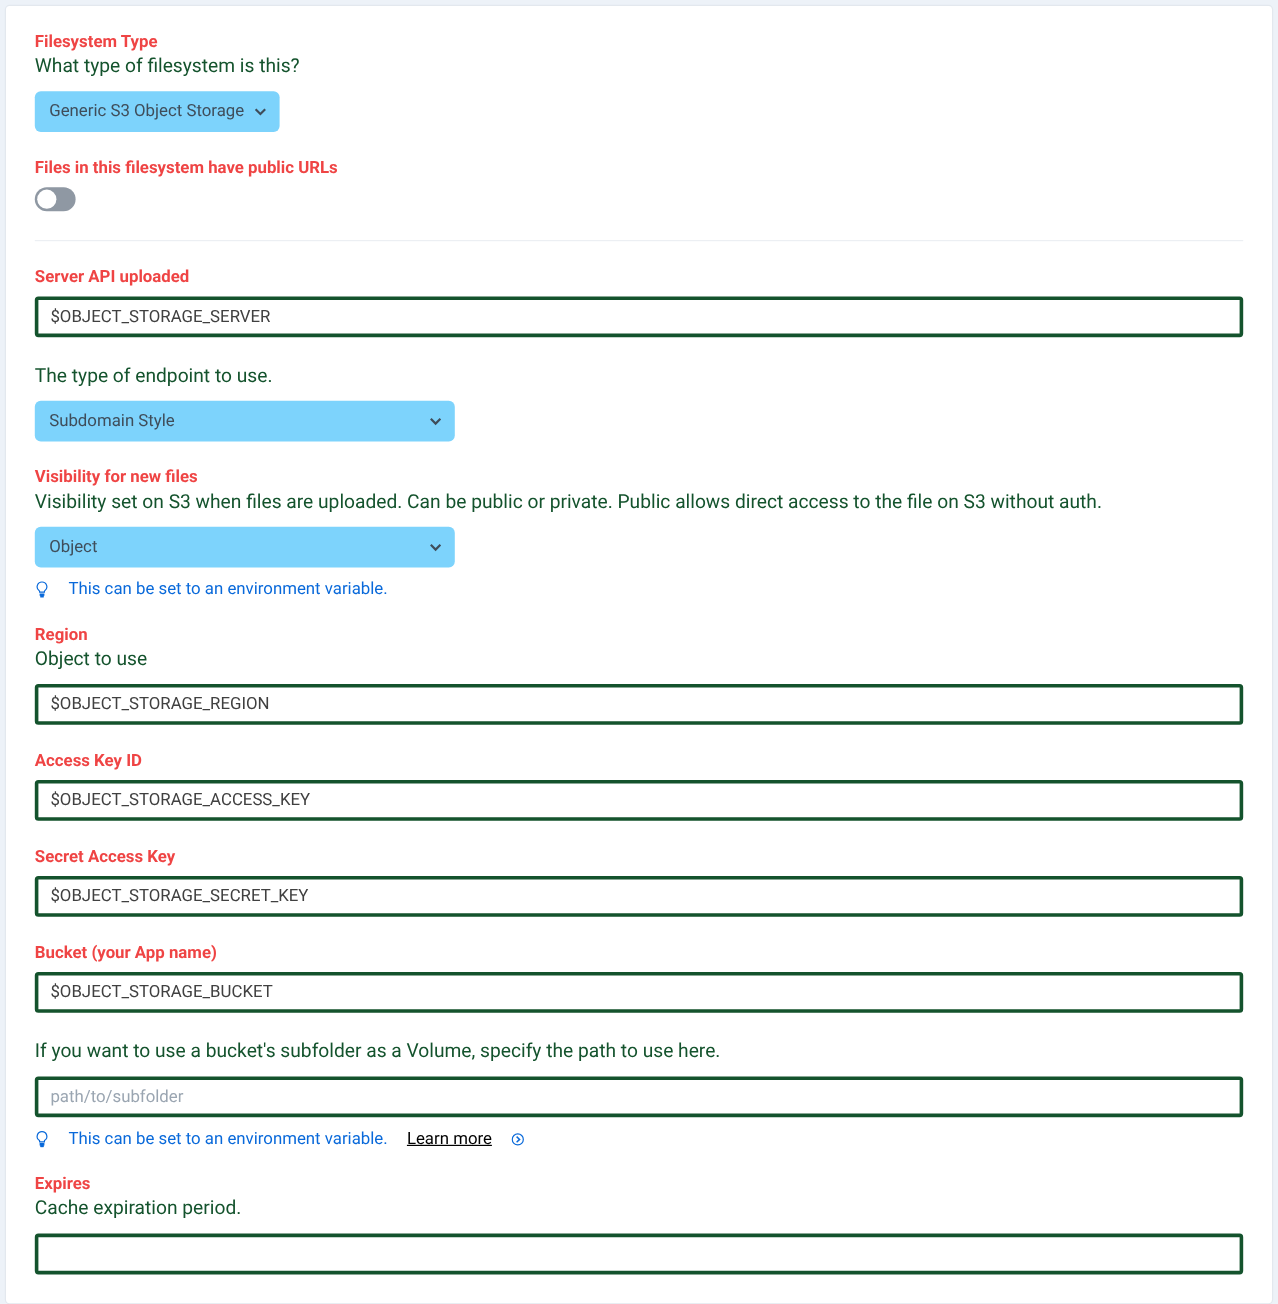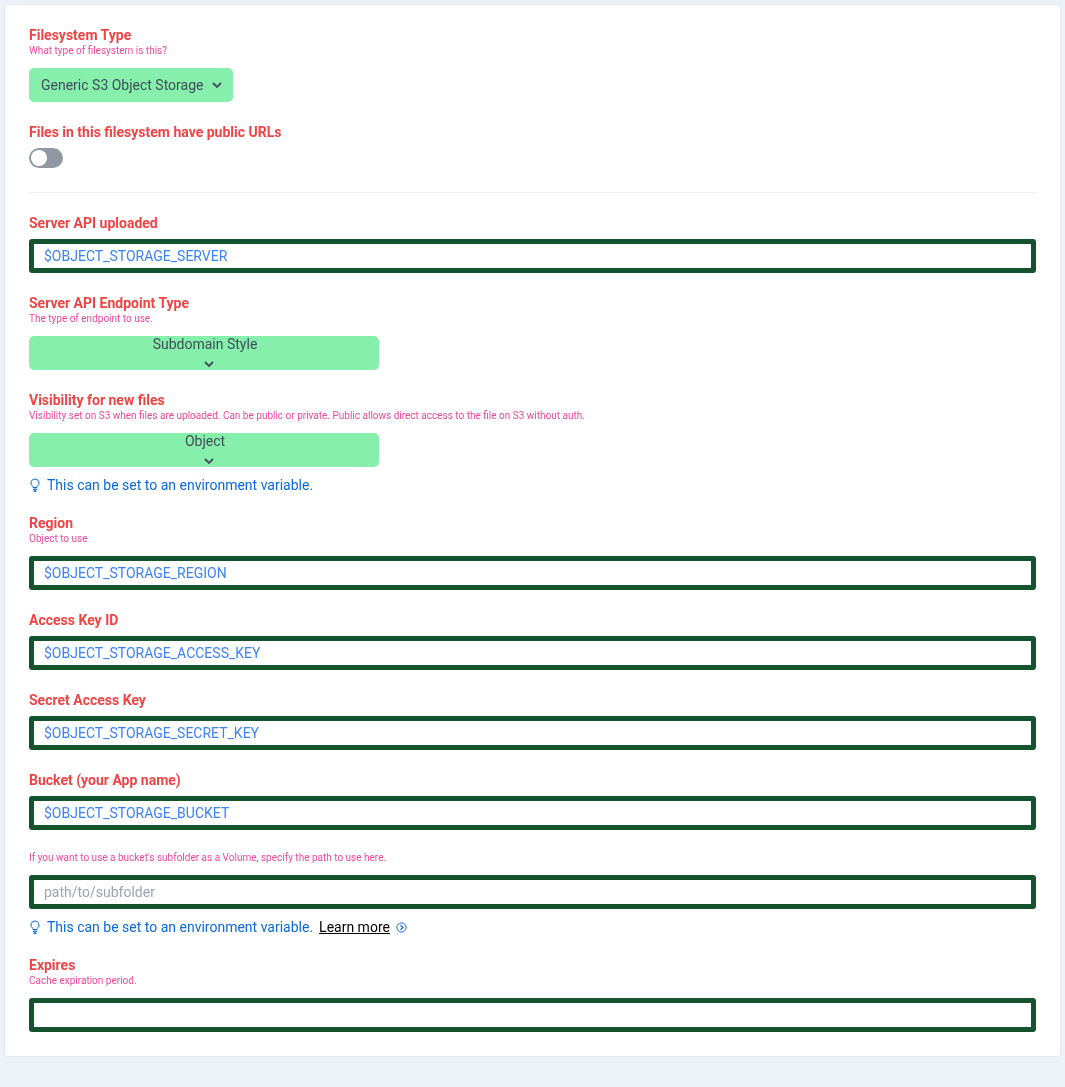--- a/index.html
+++ b/index.html
@@ -22,55 +22,55 @@
   .field {
     margin-top: 22px;
   }
   .field-label {
     font-weight: 700;
     color: #ef4444;
     display: block;
     margin-bottom: 2px;
   }
   .field-desc {
-    color: #ec4899;
-    font-size: 10px;
+    color: #14532d;
+    font-size: 16px;
     margin-top: 2px;
     margin-bottom: 6px;
   }
   .select {
     display: inline-flex;
     align-items: center;
-    background: #86efac;
+    background: #7dd3fc;
     border: none;
     border-radius: 5px;
     height: 34px;
     padding: 0 10px 0 12px;
     color: #3f4d5a;
     font-size: 14px;
     cursor: pointer;
     user-select: none;
     position: relative;
     margin-top: 6px;
   }
-  .select.wide { width: 350px; justify-content: space-between; flex-direction: column;}
+  .select.wide { width: 350px; justify-content: space-between;}
   .select.auto { width: auto; }
   .chevron {
     margin-left: 8px;
     display: inline-block;
   }
   .chevron svg { display:block; }
   .input {
     width: 100%;
     height: 34px;
-    border: 5px solid #14532d;
+    border: 3px solid #14532d;
     border-radius: 3px;
     padding: 0 10px;
     font-size: 14px;
-    color: #3b82f6;
+    color: #404040;
     background: #fff;
     margin-top: 6px;
     font-family: inherit;
   }
   .input::placeholder { color: #9aa5b1; }
   .toggle {
     width: 34px;
     height: 20px;
     border-radius: 999px;
     background: #8f98a3;
@@ -89,21 +89,21 @@
     border: none;
     border-top: 1px solid #eceff3;
     margin: 24px 0 0 0;
   }
   .tip {
     color: #1f6feb;
     font-size: 14px;
     margin-top: 10px;
     display: flex;
     align-items: center;
-    gap: 6px;
+    gap: 16px;
     text-align: right;
   }
   .tip a { color:#000000; text-decoration: underline; }
   .tip .bulb svg { display:block; }
   .tip .text { color:#0969da; }
   .arrow-right svg { display:block; }
 </style>
 </head>
 <body>
 
@@ -130,21 +130,20 @@
   </div>
 
   <hr class="hr">
 
   <div class="field">
     <span class="field-label">Server API uploaded</span>
     <input class="input" type="text" value="$OBJECT_STORAGE_SERVER" style="">
   </div>
 
   <div class="field">
-    <span class="field-label">Server API Endpoint Type</span>
     <div class="field-desc">The type of endpoint to use.</div>
     <div class="select wide">
       <span>Subdomain Style</span>
       <span class="chevron">
         <svg width="12" height="12" viewBox="0 0 12 12">
             <path d="M2 4l4 4 4-4" fill="none" stroke="#3f4d5a" stroke-width="1.8"></path>
           </svg>
       </span>
     </div>
   </div>

